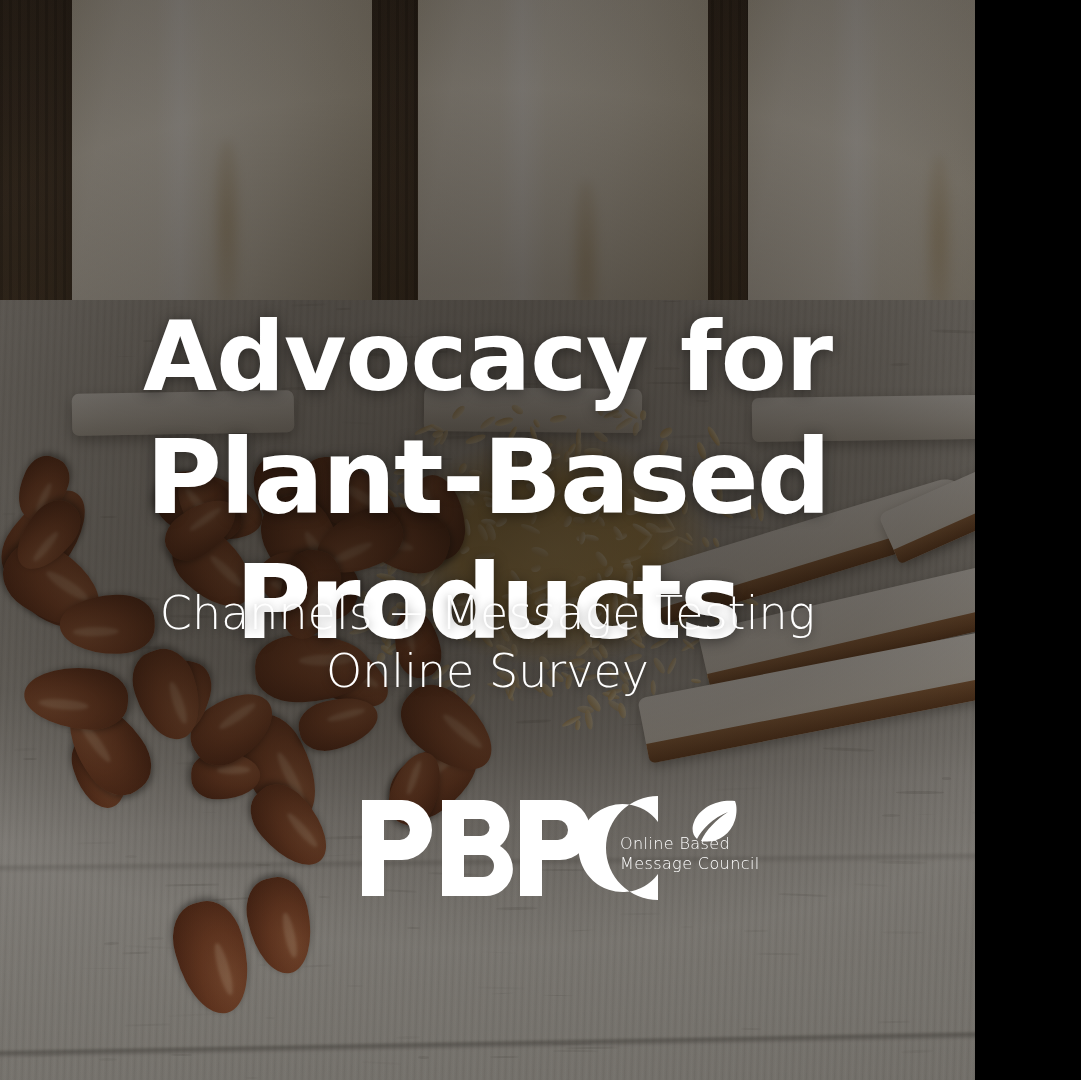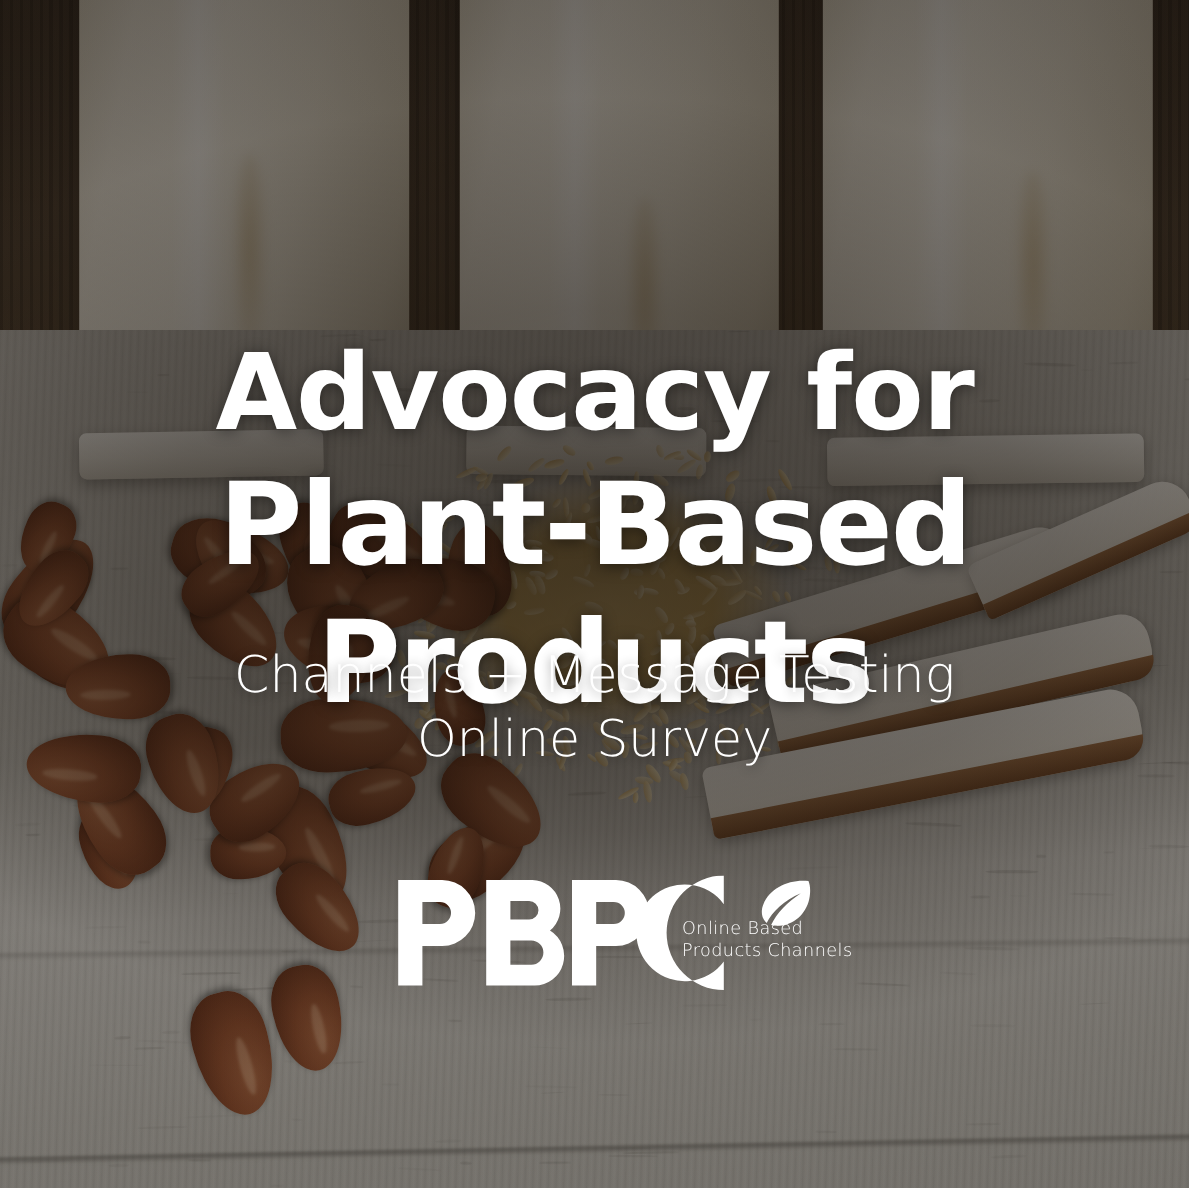--- a/index.html
+++ b/index.html
@@ -1,20 +1,20 @@
 <!DOCTYPE html>
 <html><head>
 <meta charset="utf-8">
 <style>
   html,body{margin:0;padding:0;background:#000;}
   body{font-family:"Liberation Sans",sans-serif;}
 
   #slide{
     position:relative;
-    width:1081px;height:1080px;
+    width:975px;height:1080px;
     overflow:hidden;
     background:#2a241d;
   }
 
   
   .photo{position:absolute;inset:0;overflow:hidden;}
 
   
   .wood{
     position:absolute;left:0;right:0;top:300px;bottom:0;
@@ -694,18 +694,18 @@
 
         <path d="M300 26 a44 44 0 1 0 0 52 v26 a52 52 0 1 1 0 -104 z" fill="#ffffff"></path>
       </svg>
 
       <svg class="leafwrap" style="position:absolute;left:330px;top:2px;" width="52" height="44" viewBox="0 0 52 44" aria-hidden="true">
         <path d="M47 3 C30 1 12 9 6 24 C3 31 5 38 9 41 C14 31 25 20 40 14 C28 22 18 32 13 43 C27 46 42 38 47 22 C49 15 49 8 47 3 Z" fill="#ffffff"></path>
       </svg>
 
       <div class="tagline">
         <div>Online Based</div>
-        <div>Products Channels</div>
+        <div>Message Council</div>
       </div>
     </div>
 
   </div>
 </div>
 
 </body></html>

